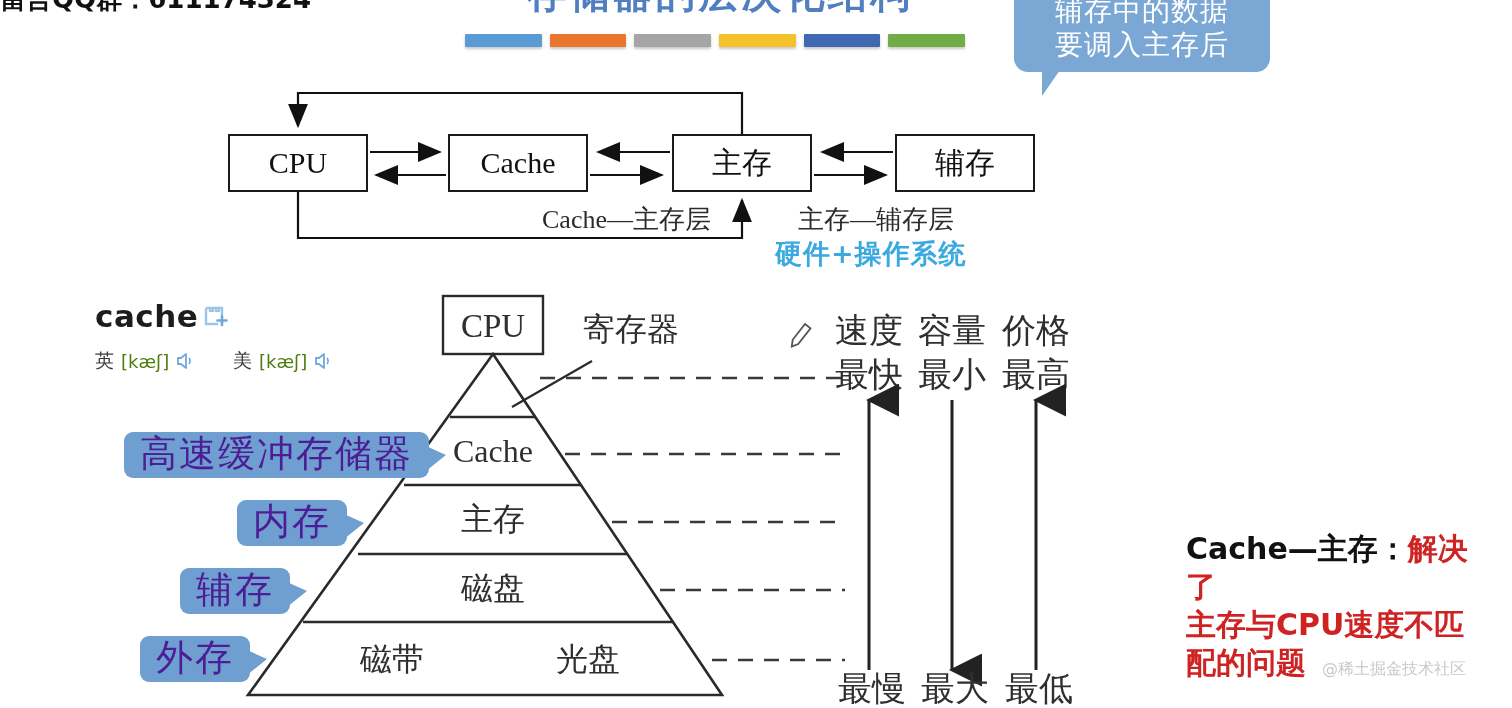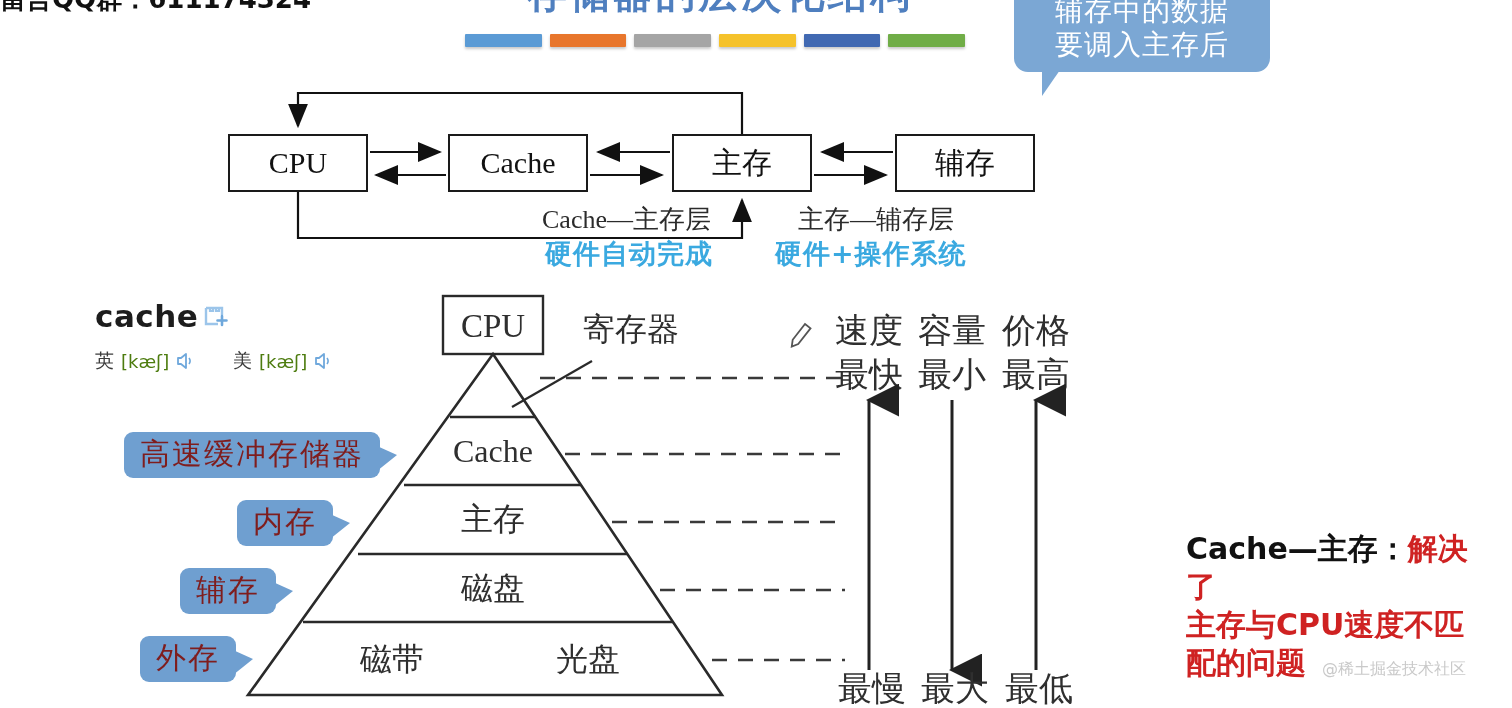--- a/index.html
+++ b/index.html
@@ -117,23 +117,23 @@
 
   .pyr-text{
     font-family:"Liberation Serif", serif;
     fill:#2f2f2f;
     text-anchor:middle;
   }
 
   
   .tag{
     background:#6f9fd0;
-    color:#7f1d1d;
-    font-family:"Liberation Serif", serif;
-    font-size:30px;
+    color:#4c1d95;
+    font-family:"Liberation Serif", serif;
+    font-size:37px;
     border-radius:9px;
     padding:5px 16px 7px 16px;
     white-space:nowrap;
     letter-spacing:2px;
     box-sizing:border-box;
     line-height:34px;
   }
   .tag .ttail{
     position:absolute; right:-17px; top:14px;
     width:0;height:0;
@@ -216,21 +216,20 @@
     </svg>
 
     <div class="abs bdbox" id="bd-cpu">CPU</div>
     <div class="abs bdbox" id="bd-cache">Cache</div>
     <div class="abs bdbox" id="bd-main">主存</div>
     <div class="abs bdbox" id="bd-aux">辅存</div>
 
     <div class="abs bd-label" id="lbl-cache-main">Cache—主存层</div>
     <div class="abs bd-label" id="lbl-main-aux">主存—辅存层</div>
 
-    <div class="abs bd-blue" id="lbl-hw">硬件自动完成</div>
     <div class="abs bd-blue" id="lbl-hwos">硬件+操作系统</div>
   </div>
 
   <div class="abs" id="dict">
     <div class="abs" id="dict-word">cache</div>
     <div class="abs" id="dict-addicon">
       <svg width="26" height="26" viewBox="0 0 26 26">
         <path d="M3 4 h16 v7 M3 4 v16 h12" fill="none" stroke="#9cc5ea" stroke-width="2.4"></path>
         <path d="M3 4 h4 v3 h3 v-3 h3 v3 h3 v-3 h3" fill="none" stroke="#9cc5ea" stroke-width="2.2"></path>
         <path d="M19 12 v9 M14.5 16.5 h9" stroke="#6fa8dc" stroke-width="2.6" stroke-linecap="round"></path>

